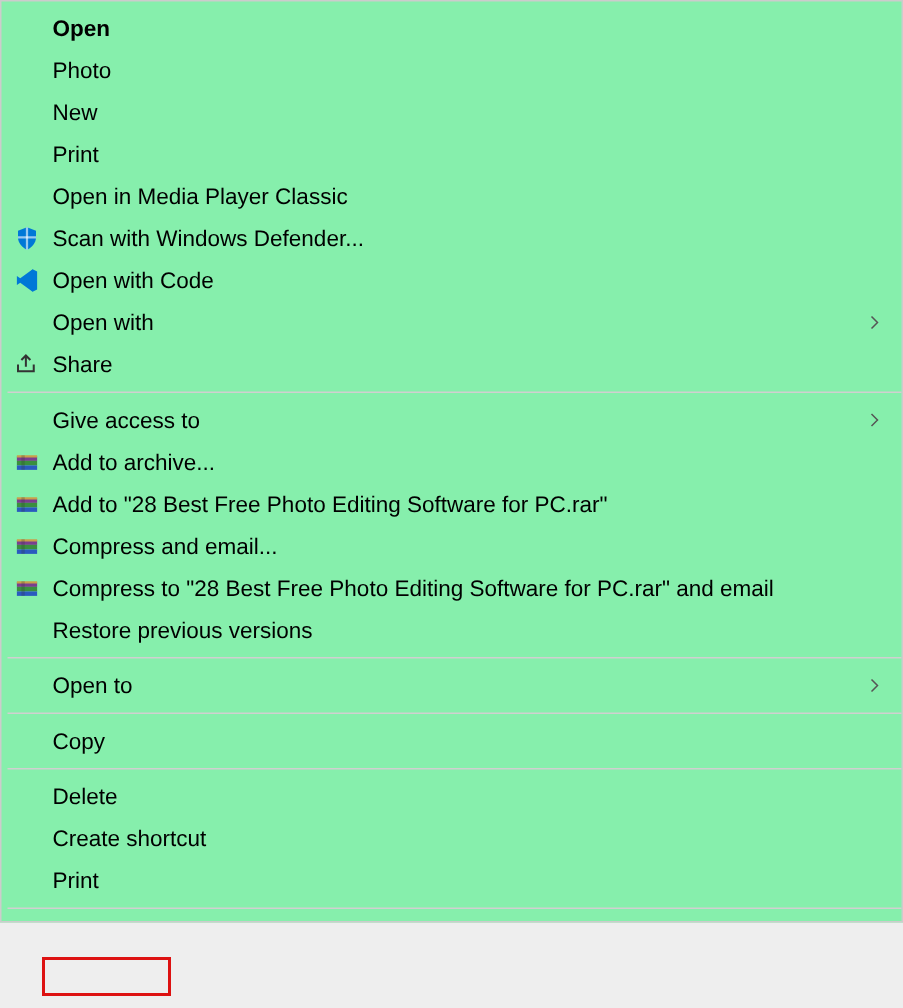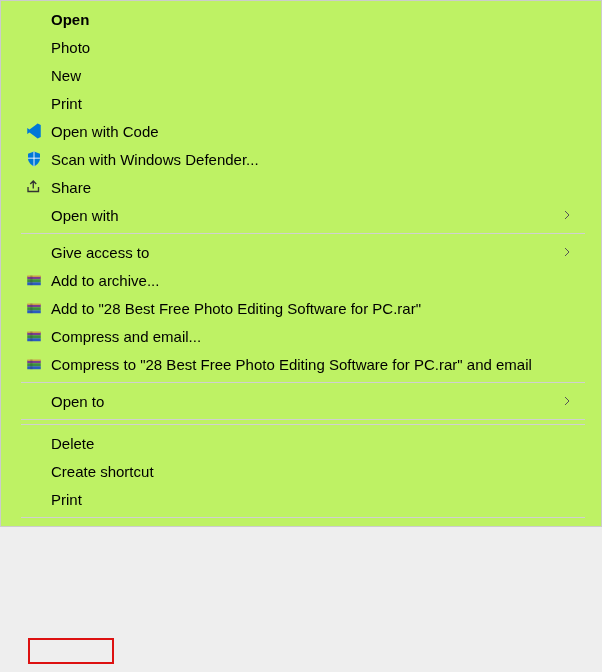--- a/index.html
+++ b/index.html
@@ -8,24 +8,24 @@
     width: 602px;
     height: 672px;
     background: #eeeeee;
     font-family: "Segoe UI", Tahoma, sans-serif;
     font-size: 15px;
     color: #000;
     overflow: hidden;
   }
   .menu {
     width: 602px;
-    background: #bef264;
+    background: #86efac;
     border: 1px solid #ccc;
     box-sizing: border-box;
-    padding: 4px 16px;
+    padding: 4px 0;
   }
   .item {
     display: flex;
     align-items: center;
     height: 28px;
     padding: 0 12px 0 0;
     cursor: default;
     position: relative;
   }
   .icon-col {
@@ -84,58 +84,63 @@
       <div class="icon-col"></div>
       <div class="label-col">New</div>
       <div class="arrow-col"></div>
     </div>
     <div class="item">
       <div class="icon-col"></div>
       <div class="label-col">Print</div>
       <div class="arrow-col"></div>
     </div>
     <div class="item">
-      <div class="icon-col">
-        <svg width="18" height="18" viewBox="0 0 24 24">
-          <path fill="#0078d7" d="M17 2 L21 4 L21 20 L17 22 L6 14 L3 16 L3 8 L6 10 Z"></path>
-          <path fill="#0078d7" d="M17 2 L17 22 L8 12 Z" opacity="0.9"></path>
-        </svg>
-      </div>
-      <div class="label-col">Open with Code</div>
+      <div class="icon-col"></div>
+      <div class="label-col">Open in Media Player Classic</div>
       <div class="arrow-col"></div>
     </div>
     <div class="item">
       <div class="icon-col">
         <svg width="18" height="18" viewBox="0 0 24 24">
           <path fill="#0078d7" d="M12 2 L20 5 L20 11 C20 16 16 20 12 22 C8 20 4 16 4 11 L4 5 Z"></path>
           <rect x="11" y="2" width="2" height="20" fill="#fff" opacity="0.6"></rect>
           <rect x="4" y="10" width="16" height="2" fill="#fff" opacity="0.6"></rect>
         </svg>
       </div>
       <div class="label-col">Scan with Windows Defender...</div>
       <div class="arrow-col"></div>
     </div>
     <div class="item">
       <div class="icon-col">
         <svg width="18" height="18" viewBox="0 0 24 24">
-          <path fill="none" stroke="#333" stroke-width="1.8" d="M4 12 v6 h14 v-6 M11 4 v10 M7 8 l4 -4 l4 4"></path>
-        </svg>
-      </div>
-      <div class="label-col">Share</div>
+          <path fill="#0078d7" d="M17 2 L21 4 L21 20 L17 22 L6 14 L3 16 L3 8 L6 10 Z"></path>
+          <path fill="#0078d7" d="M17 2 L17 22 L8 12 Z" opacity="0.9"></path>
+        </svg>
+      </div>
+      <div class="label-col">Open with Code</div>
       <div class="arrow-col"></div>
     </div>
     <div class="item">
       <div class="icon-col"></div>
       <div class="label-col">Open with</div>
       <div class="arrow-col">
         <svg width="12" height="12" viewBox="0 0 24 24">
           <path fill="none" stroke="#555" stroke-width="2" d="M8 4 L16 12 L8 20"></path>
         </svg>
       </div>
     </div>
+    <div class="item">
+      <div class="icon-col">
+        <svg width="18" height="18" viewBox="0 0 24 24">
+          <path fill="none" stroke="#333" stroke-width="1.8" d="M4 12 v6 h14 v-6 M11 4 v10 M7 8 l4 -4 l4 4"></path>
+        </svg>
+      </div>
+      <div class="label-col">Share</div>
+      <div class="arrow-col"></div>
+    </div>
     <div class="sep"></div>
     <div class="item">
       <div class="icon-col"></div>
       <div class="label-col">Give access to</div>
       <div class="arrow-col">
         <svg width="12" height="12" viewBox="0 0 24 24">
           <path fill="none" stroke="#555" stroke-width="2" d="M8 4 L16 12 L8 20"></path>
         </svg>
       </div>
     </div>
@@ -184,31 +189,41 @@
           <rect x="3" y="7" width="18" height="4" fill="#7a3e8f"></rect>
           <rect x="3" y="11" width="18" height="4" fill="#3a8f3e"></rect>
           <rect x="3" y="15" width="18" height="4" fill="#2a5bbf"></rect>
           <rect x="3" y="6" width="18" height="2" fill="#c9a04a"></rect>
           <rect x="7" y="6" width="3" height="13" fill="#333" opacity="0.25"></rect>
         </svg>
       </div>
       <div class="label-col">Compress to "28 Best Free Photo Editing Software for PC.rar" and email</div>
       <div class="arrow-col"></div>
     </div>
+    <div class="item">
+      <div class="icon-col"></div>
+      <div class="label-col">Restore previous versions</div>
+      <div class="arrow-col"></div>
+    </div>
     <div class="sep"></div>
     <div class="item">
       <div class="icon-col"></div>
       <div class="label-col">Open to</div>
       <div class="arrow-col">
         <svg width="12" height="12" viewBox="0 0 24 24">
           <path fill="none" stroke="#555" stroke-width="2" d="M8 4 L16 12 L8 20"></path>
         </svg>
       </div>
     </div>
     <div class="sep"></div>
+    <div class="item">
+      <div class="icon-col"></div>
+      <div class="label-col">Copy</div>
+      <div class="arrow-col"></div>
+    </div>
     <div class="sep"></div>
     <div class="item">
       <div class="icon-col"></div>
       <div class="label-col">Delete</div>
       <div class="arrow-col"></div>
     </div>
     <div class="item">
       <div class="icon-col"></div>
       <div class="label-col">Create shortcut</div>
       <div class="arrow-col"></div>

